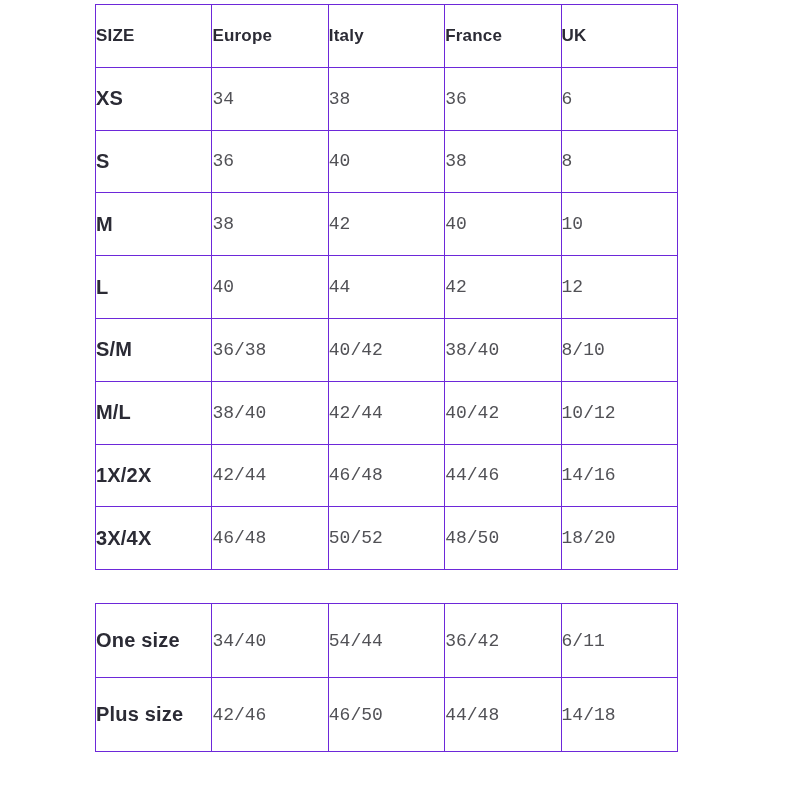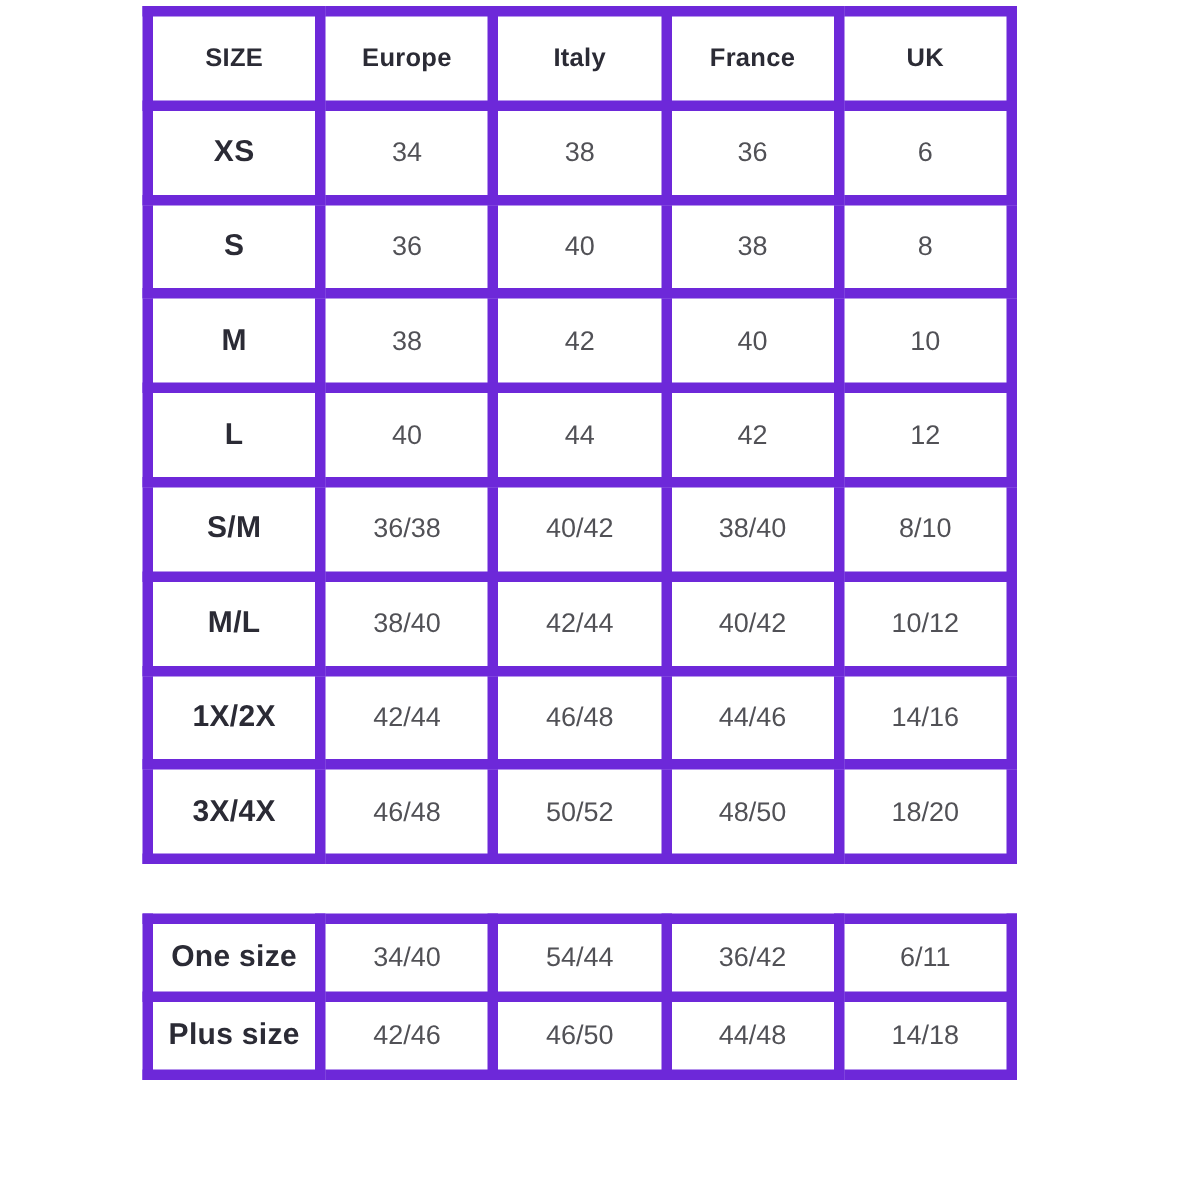--- a/index.html
+++ b/index.html
@@ -16,22 +16,22 @@
     top: 4px;
     width: 583px;
   }
   table {
     border-collapse: collapse;
     table-layout: fixed;
     width: 583px;
     background: #ffffff;
   }
   td, th {
-    border: 7px solid #6d28d9;
-    text-align: center;
+    border: 1px solid #6d28d9;
+    text-align: left;
     vertical-align: middle;
     height: 62.8px;
     overflow: hidden;
     white-space: nowrap;
   }
   th {
     font-size: 17px;
     font-weight: 700;
     color: #2b2b35;
     letter-spacing: 0.2px;
@@ -39,23 +39,24 @@
   td.label-cell {
     font-size: 20px;
     font-weight: 700;
     color: #2b2b35;
     letter-spacing: 0.2px;
   }
   td.value-cell {
     font-size: 18px;
     font-weight: 400;
     color: #515156;
+    font-family: Liberation Mono, monospace;
   }
   .table-gap { height: 33px; }
-  #special-table td { height: 52px; }
+  #special-table td { height: 74px; }
 </style>
 </head>
 <body>
 
 <div class="chart-wrap">
   <table id="main-table">
     <thead>
       <tr>
           <th>SIZE</th>
           <th>Europe</th>

